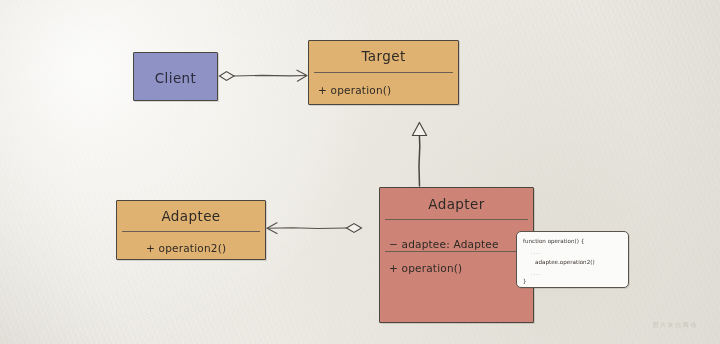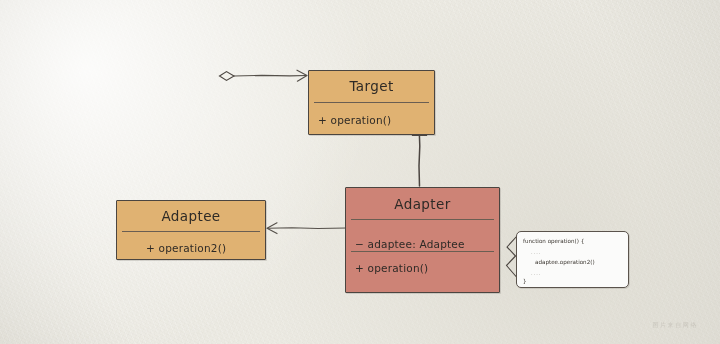--- a/index.html
+++ b/index.html
@@ -64,39 +64,39 @@
     left: 133px; top: 52px; width: 85px; height: 49px;
     background: #8e92c4;
   }
   #box-client .uml-title {
     position: absolute; left: 0; right: 0; top: 19px;
     color: #2d2c3d;
   }
 
   
   #box-target {
-    left: 308px; top: 70px; width: 127px; height: 65px;
+    left: 308px; top: 40px; width: 151px; height: 65px;
     background: #e0b272;
   }
   #box-target .uml-title { position: absolute; left: 0; right: 0; top: 9px; }
   #box-target .uml-sep  { top: 31px; }
   #box-target .uml-row  { position: absolute; left: 0; top: 44px; }
 
   
   #box-adaptee {
     left: 116px; top: 200px; width: 150px; height: 60px;
     background: #e0b272;
   }
   #box-adaptee .uml-title { position: absolute; left: 0; right: 0; top: 9px; }
   #box-adaptee .uml-sep  { top: 30px; }
   #box-adaptee .uml-row  { position: absolute; left: 0; top: 42px; padding-left: 29px; }
 
   
   #box-adapter {
-    left: 345px; top: 187px; width: 155px; height: 106px;
+    left: 379px; top: 187px; width: 155px; height: 136px;
     background: #cd8376;
   }
   #box-adapter .uml-title { position: absolute; left: 0; right: 0; top: 10px; }
   #box-adapter .sep1 { top: 31px; }
   #box-adapter .sep2 { top: 63px; }
   #box-adapter .row1 { position: absolute; left: 0; top: 43px; margin-top: 8px; }
   #box-adapter .row2 { position: absolute; left: 0; top: 75px; }
 
   
   #note {
@@ -174,20 +174,23 @@
 
       <path d="M 277 222.8 L 267 228.2 L 277 233.6" fill="none" stroke="#55504a" stroke-width="1.15" stroke-linecap="round" stroke-linejoin="round"></path>
     </g>
 
     
     <g>
       <path d="M 517 236 L 507 247 L 515.5 256 L 506.5 265.5 L 516.5 277" fill="none" stroke="#4b4540" stroke-width="1.1" stroke-linecap="round" stroke-linejoin="round"></path>
     </g>
   </svg>
 
+  <div class="uml-box" id="box-client">
+    <div class="uml-title">Client</div>
+  </div>
 
   <div class="uml-box" id="box-target">
     <div class="uml-title">Target</div>
     <div class="uml-sep"></div>
     <div class="uml-row">+ operation()</div>
   </div>
 
   <div class="uml-box" id="box-adaptee">
     <div class="uml-title">Adaptee</div>
     <div class="uml-sep"></div>

